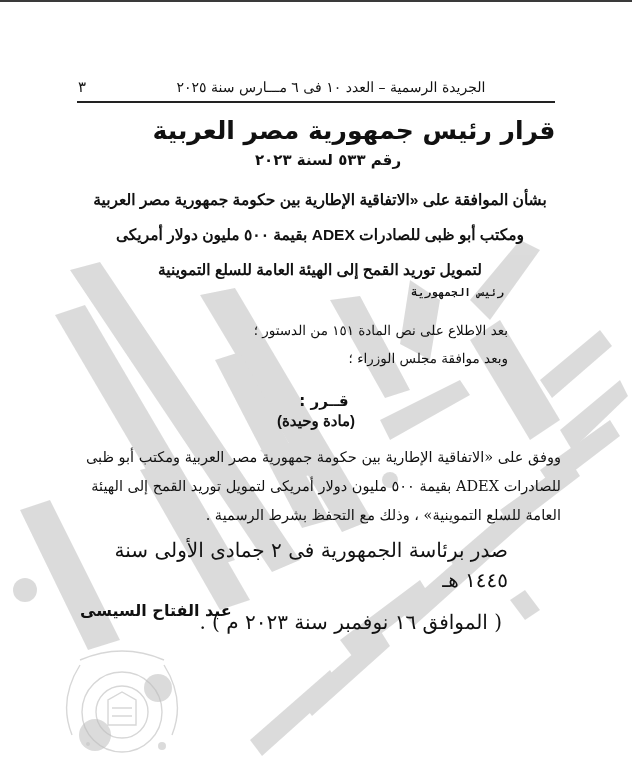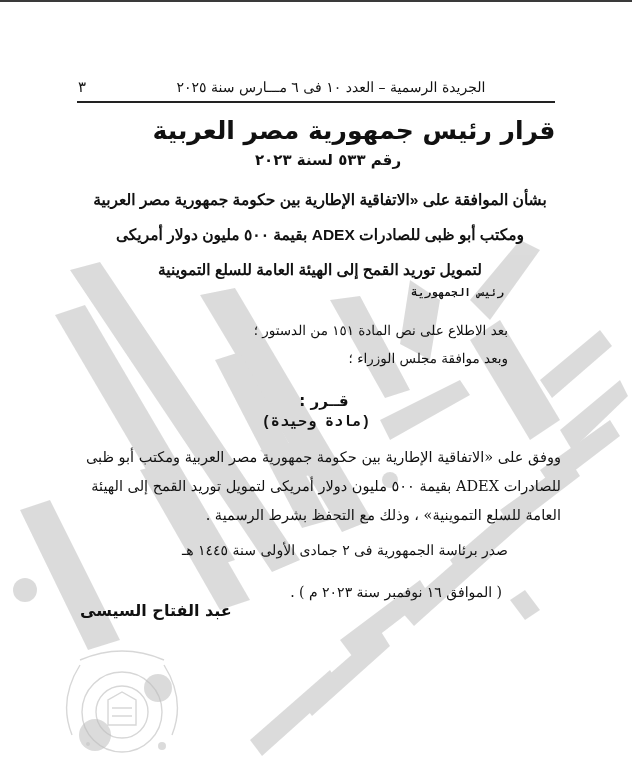--- a/index.html
+++ b/index.html
@@ -127,41 +127,41 @@
       font-family: "DejaVu Sans", sans-serif;
       font-weight: bold;
       font-size: 15px;
     }
     .article {
       position: absolute;
       top: 412px;
       left: 0;
       width: 632px;
       text-align: center;
-      font-family: Liberation Mono, monospace;
+      font-family: Liberation Sans, sans-serif;
       font-weight: bold;
       font-size: 15px;
     }
     .body-text {
       position: absolute;
       top: 443px;
       left: 68px;
       width: 493px;
       font-size: 14.5px;
       line-height: 29px;
       text-align: justify;
       text-align-last: right;
     }
     .body-text .line { display: block; }
     .issued {
       position: absolute;
       top: 535px;
       right: 124px;
       width: 420px;
-      font-size: 14px;
+      font-size: 20px;
       line-height: 30px;
       text-align: right;
     }
     .issued .line { display: block; }
     .issued .line2 { padding-right: 6px; margin-top: 12px; }
     .signature {
       position: absolute;
       top: 601px;
       left: 80px;
       font-family: "DejaVu Sans", sans-serif;

